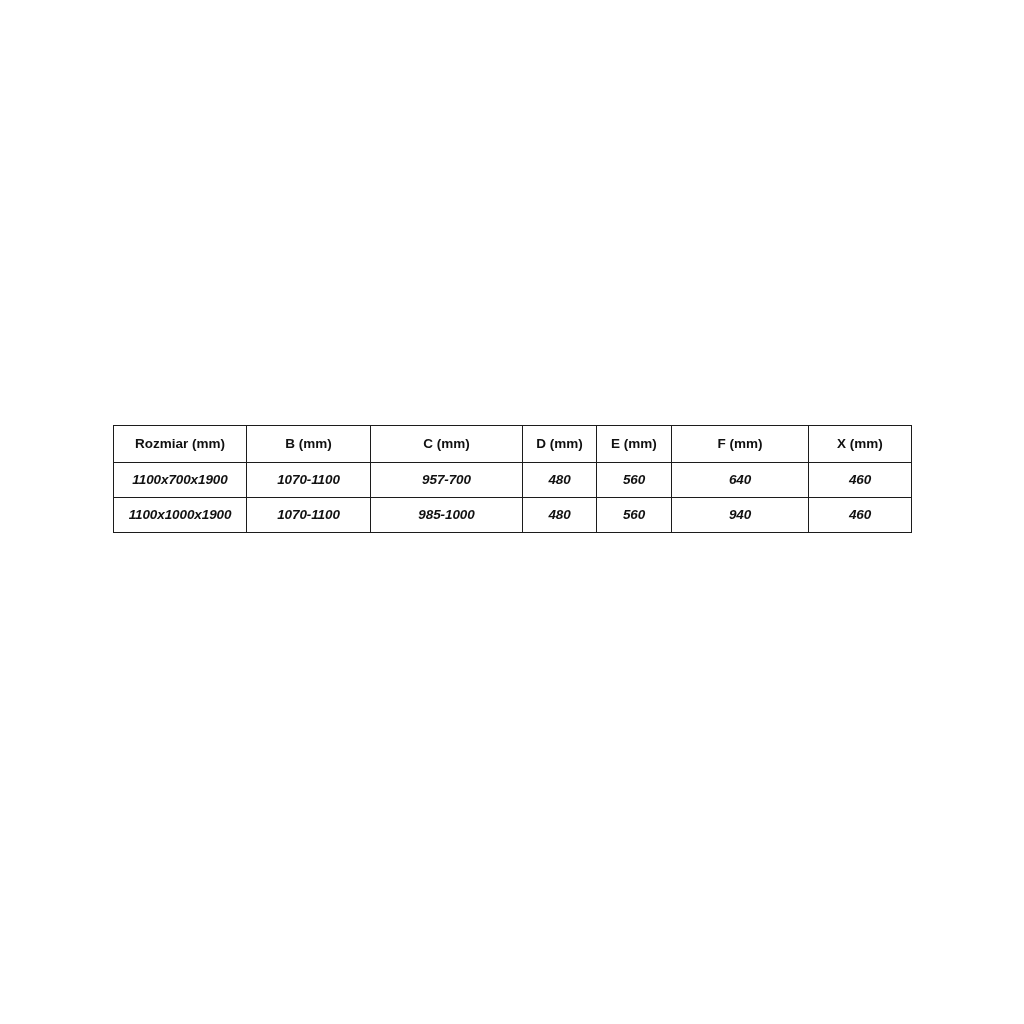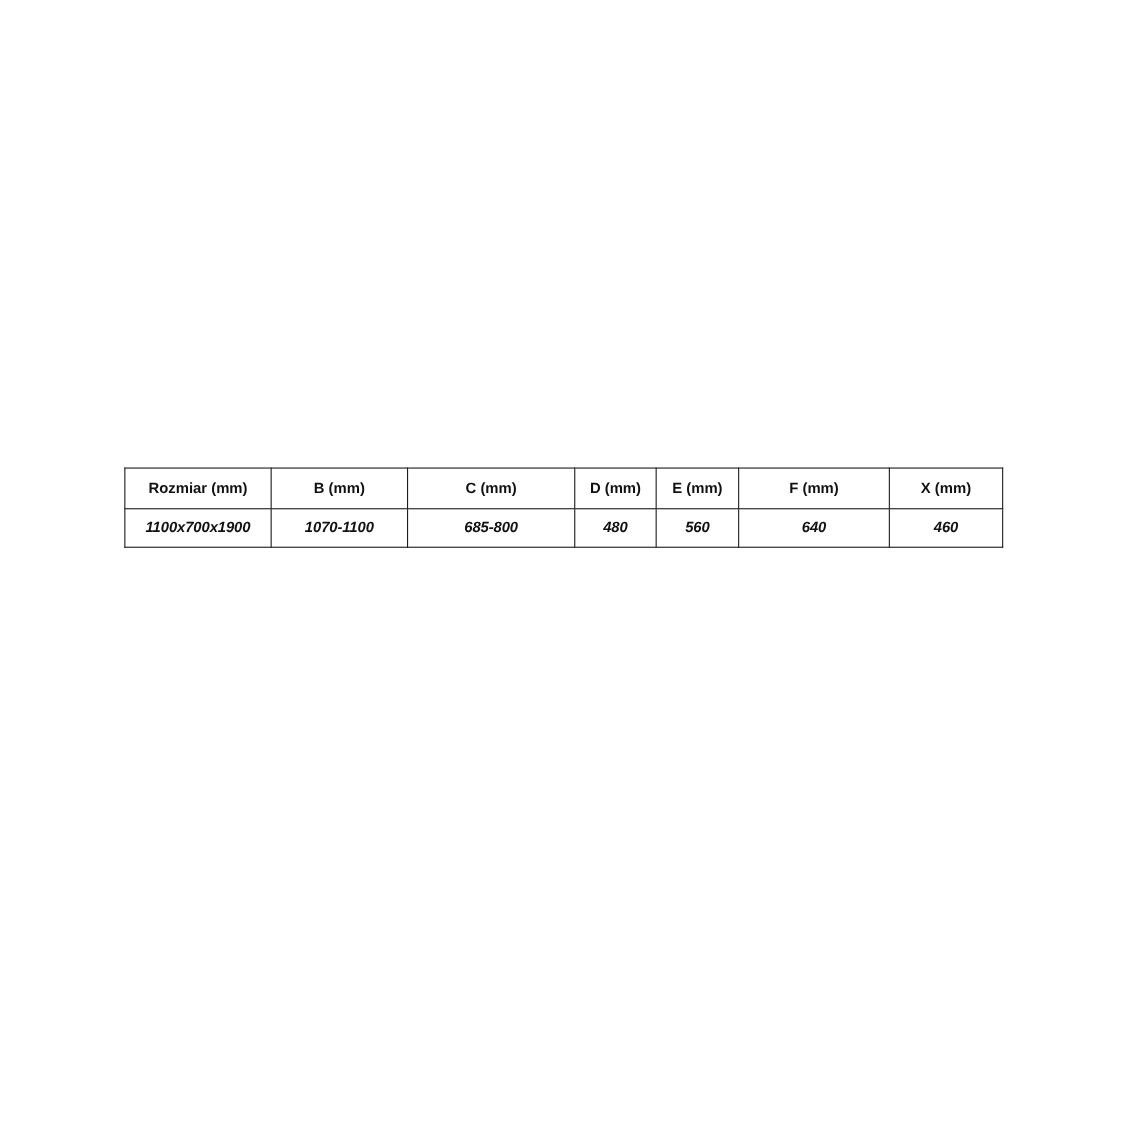--- a/index.html
+++ b/index.html
@@ -86,22 +86,31 @@
           <th>D (mm)</th>
           <th>E (mm)</th>
           <th>F (mm)</th>
           <th>X (mm)</th>
         </tr>
       </thead>
       <tbody>
         <tr>
           <td>1100x700x1900</td>
           <td>1070-1100</td>
-          <td>685-800</td>
+          <td>957-700</td>
           <td>480</td>
           <td>560</td>
           <td>640</td>
+          <td>460</td>
+        </tr>
+        <tr>
+          <td>1100x1000x1900</td>
+          <td>1070-1100</td>
+          <td>985-1000</td>
+          <td>480</td>
+          <td>560</td>
+          <td>940</td>
           <td>460</td>
         </tr>
       </tbody>
     </table>
   </div>
 </div>
 
 </body></html>

